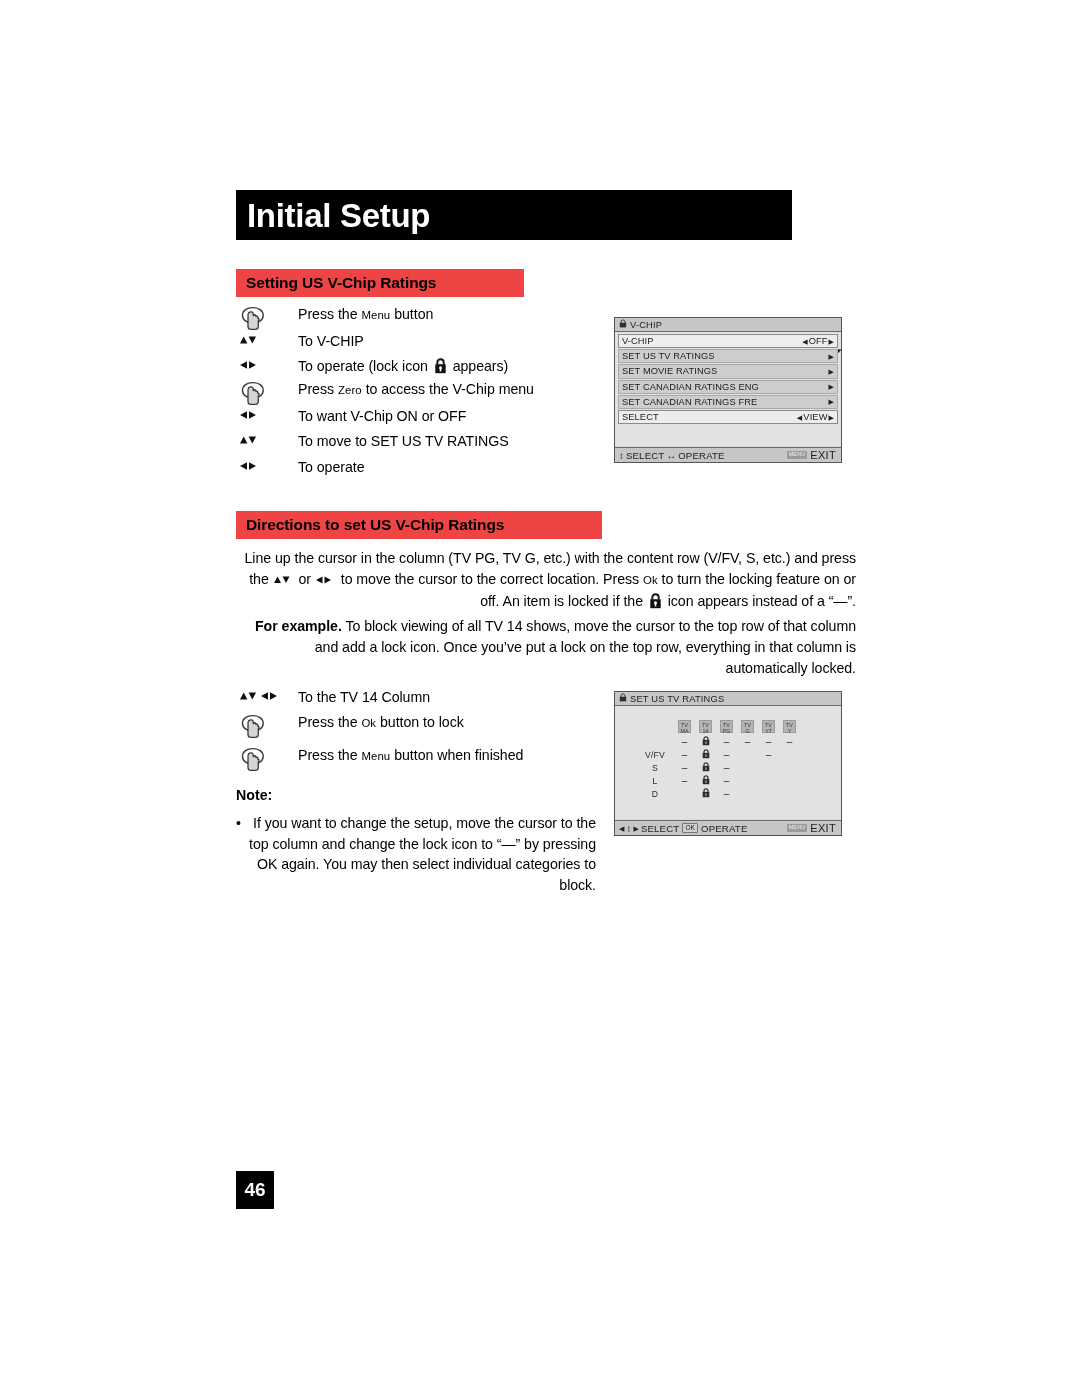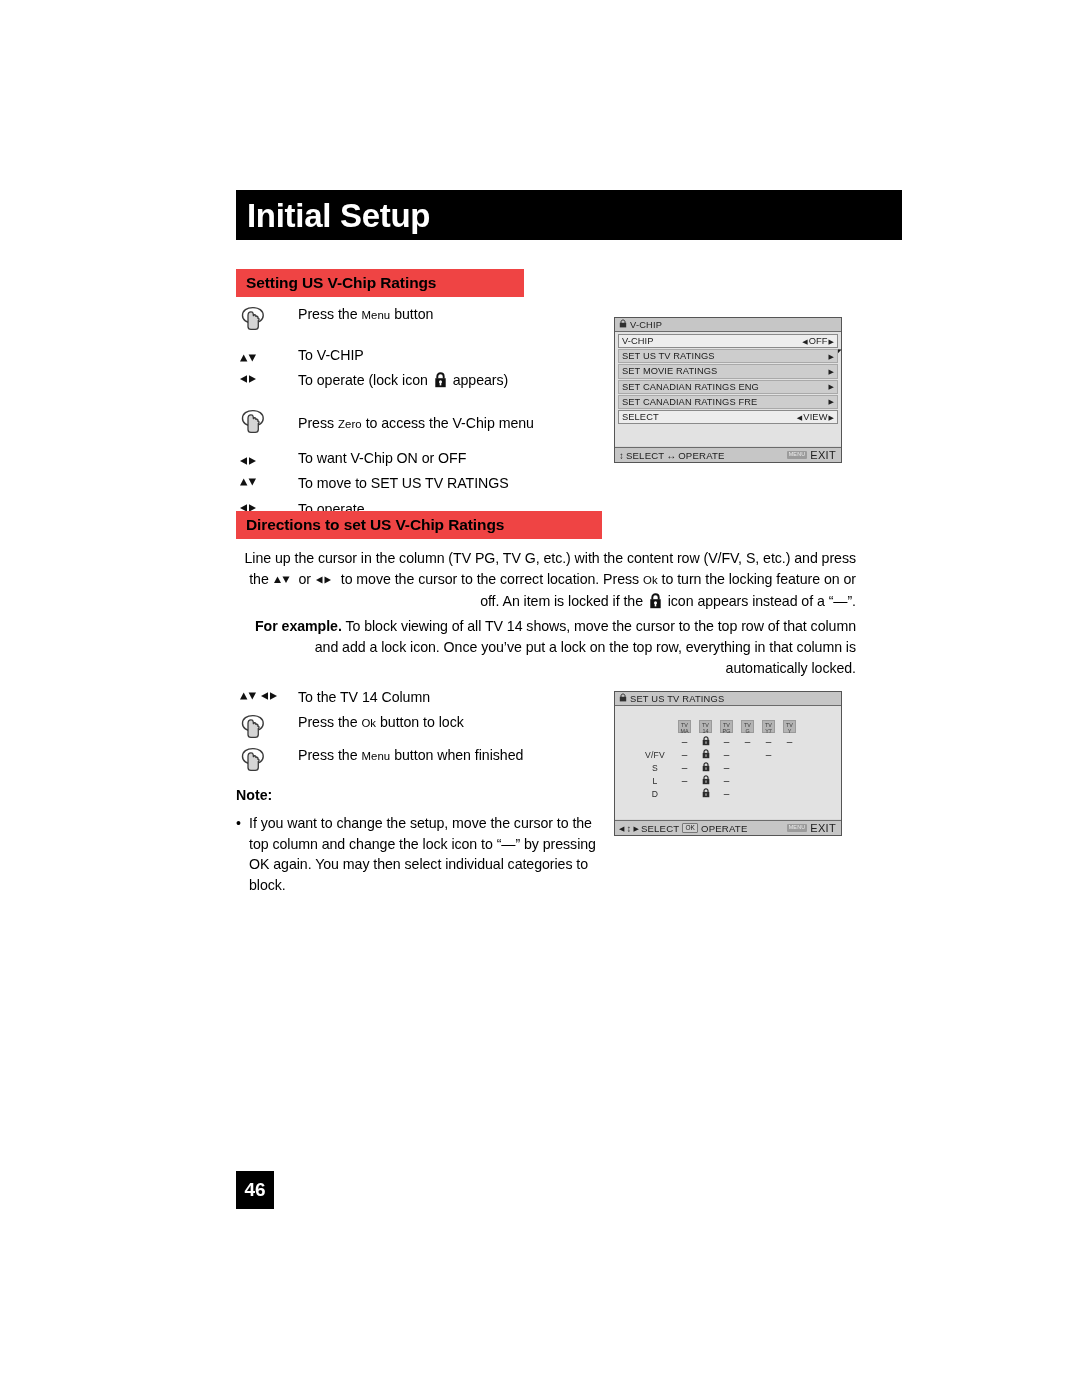--- a/index.html
+++ b/index.html
@@ -22,21 +22,21 @@
     width: 1080px;
     height: 1397px;
     overflow: hidden;
   }
 
   
   .title-bar {
     position: absolute;
     left: 236px;
     top: 190px;
-    width: 666px;
+    width: 556px;
     height: 50px;
     background: #000000;
     display: flex;
     align-items: center;
   }
   .title-bar .title-text {
     color: #ffffff;
     font-size: 33px;
     font-weight: bold;
     letter-spacing: -0.3px;
@@ -85,21 +85,21 @@
     justify-content: flex-start;
     padding-top: 1px;
   }
   .step-text {
     font-size: 14.2px;
     line-height: 19.4px;
     letter-spacing: -0.05px;
     white-space: nowrap;
   }
   .sc { font-size: 11.4px; letter-spacing: 0.1px; }
-  .step.gap-md { margin-top: 14px; align-items: flex-end; }
+  .step.gap-md { margin-top: 0; }
   .step.gap-sm { margin-top: 6px; }
 
   
   .hand-icon { display: block; }
 
   
   .lock-inline {
     display: inline-block;
     vertical-align: -3px;
     margin: 0 2px;
@@ -133,21 +133,21 @@
     top: 813px;
     width: 360px;
   }
   .note-item {
     display: flex;
     font-size: 14.2px;
     line-height: 20.5px;
     letter-spacing: -0.06px;
   }
   .note-bullet { width: 13px; flex: 0 0 13px; }
-  .note-body { flex: 1 1 auto; }
+  .note-body { flex: 1 1 auto; text-align: right; }
 
   
   .osd {
     position: absolute;
     background: #d8d8d8;
     border: 1px solid #555555;
     box-sizing: border-box;
     font-size: 9.3px;
     color: #202020;
     letter-spacing: 0.1px;

